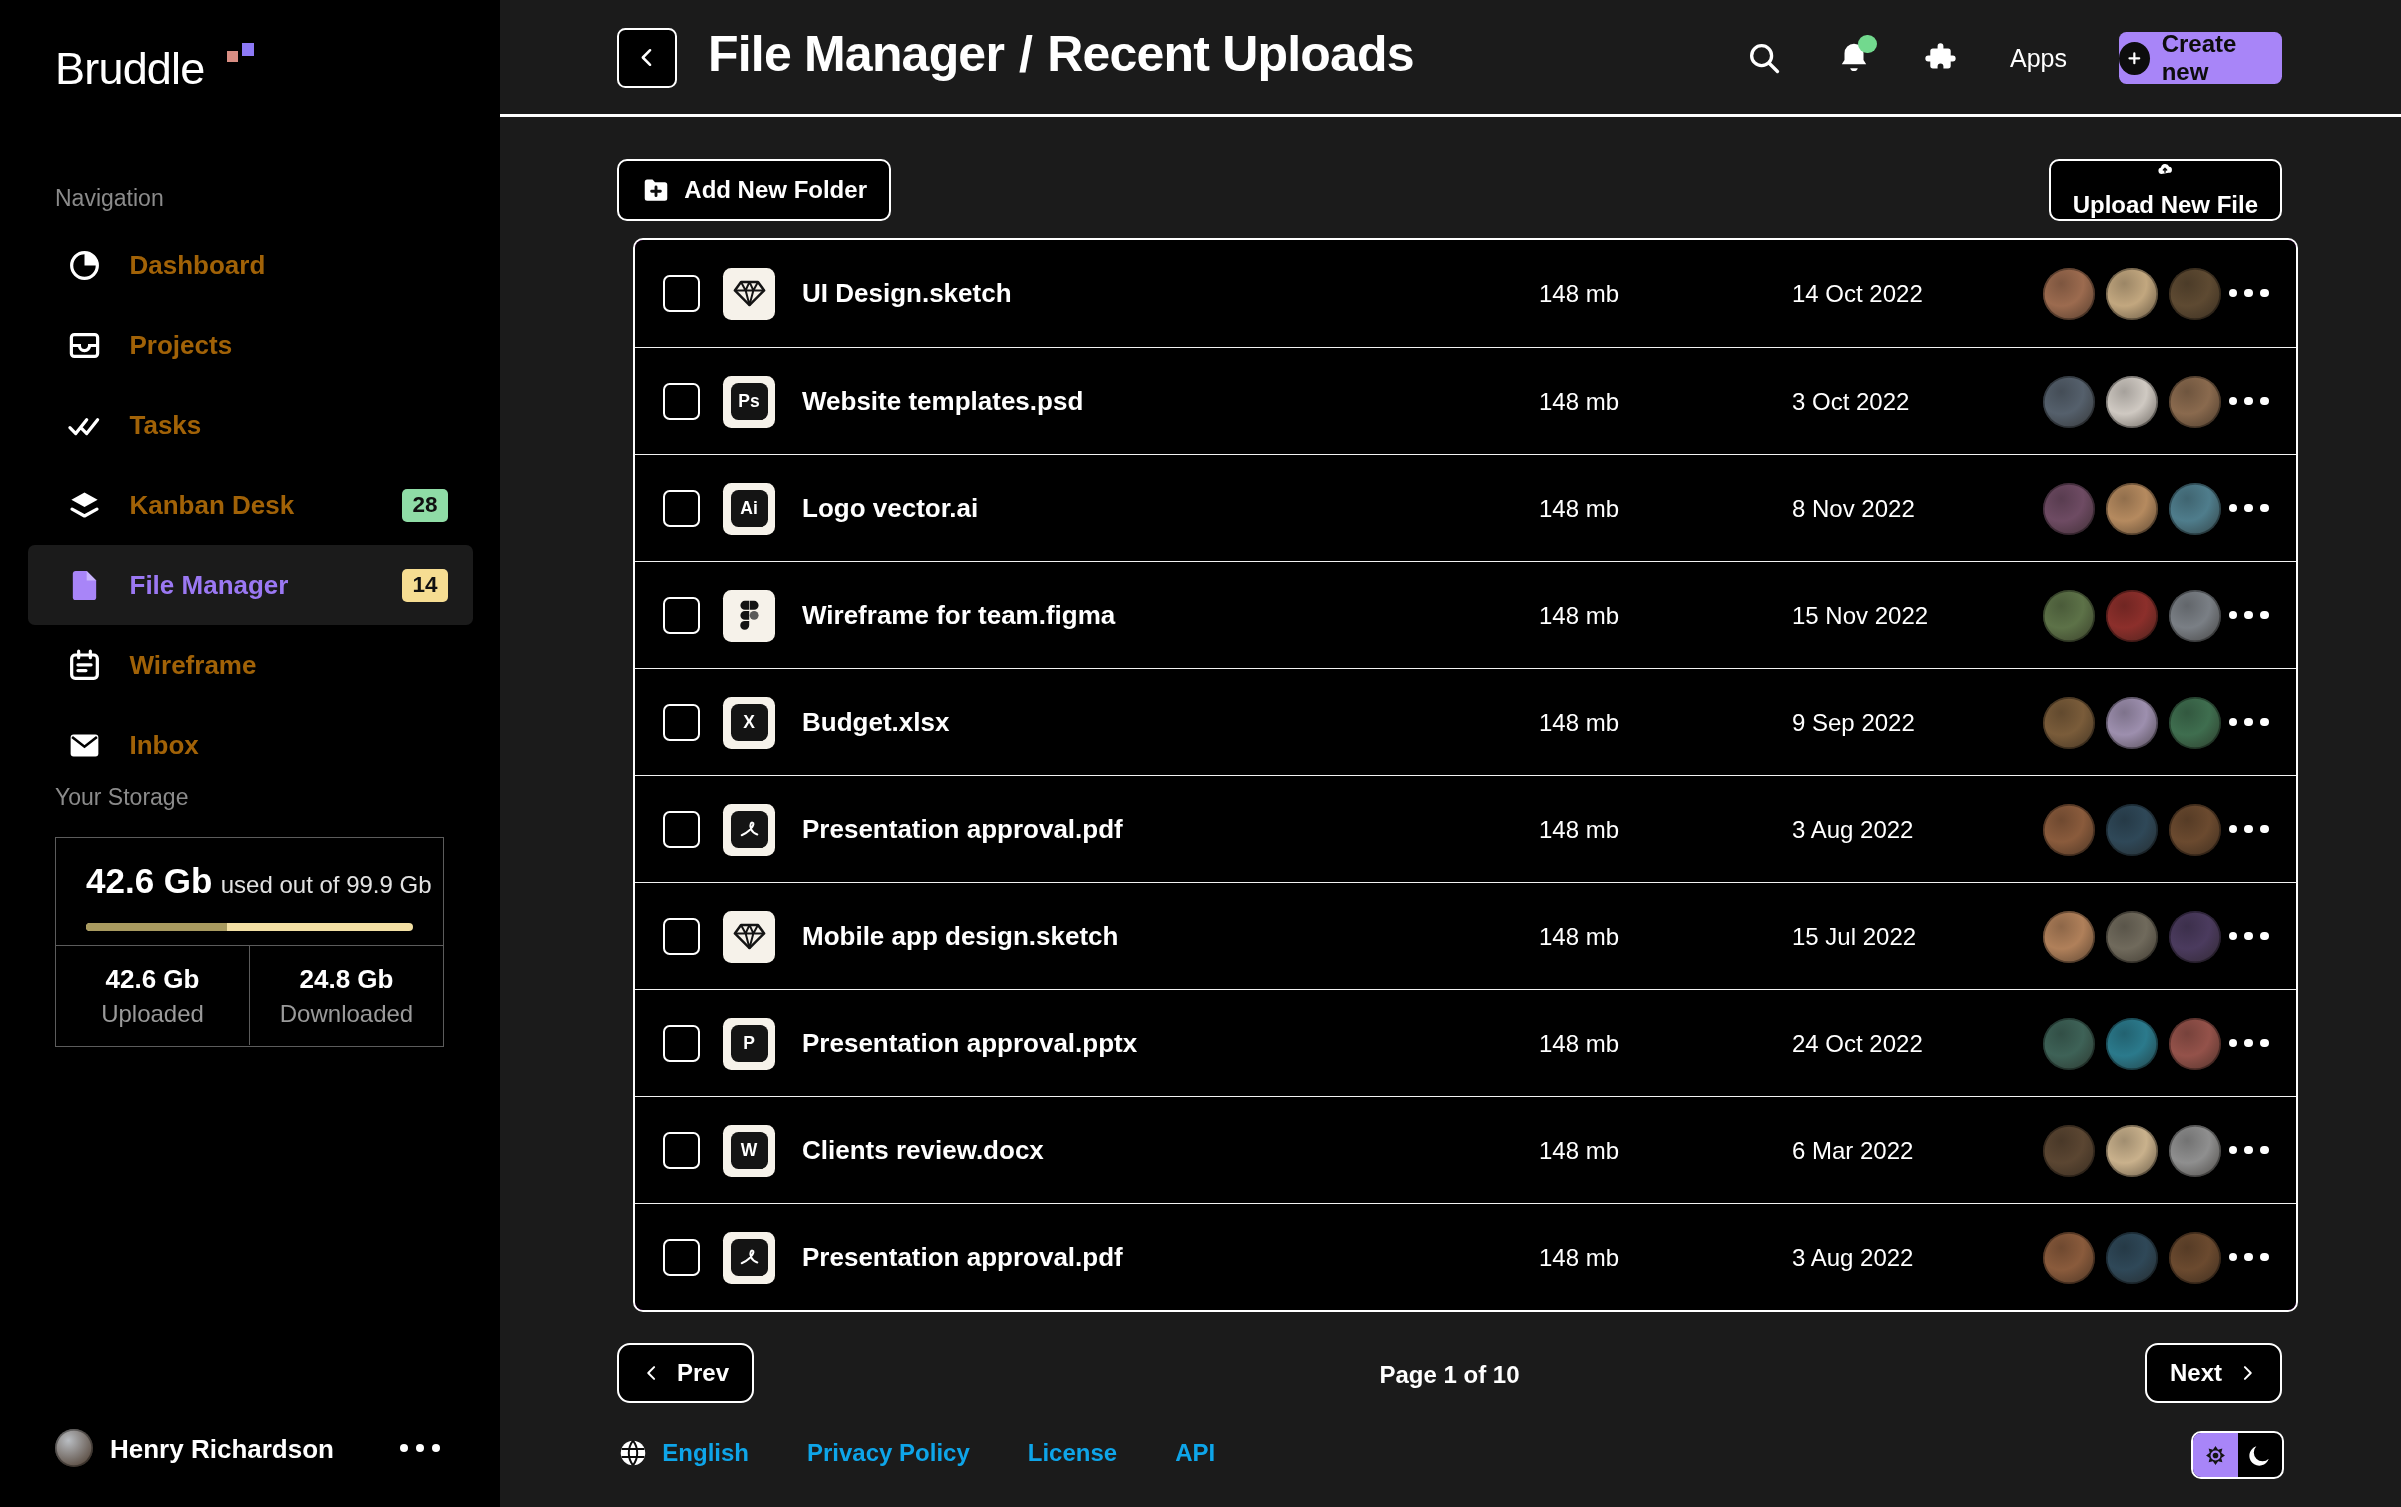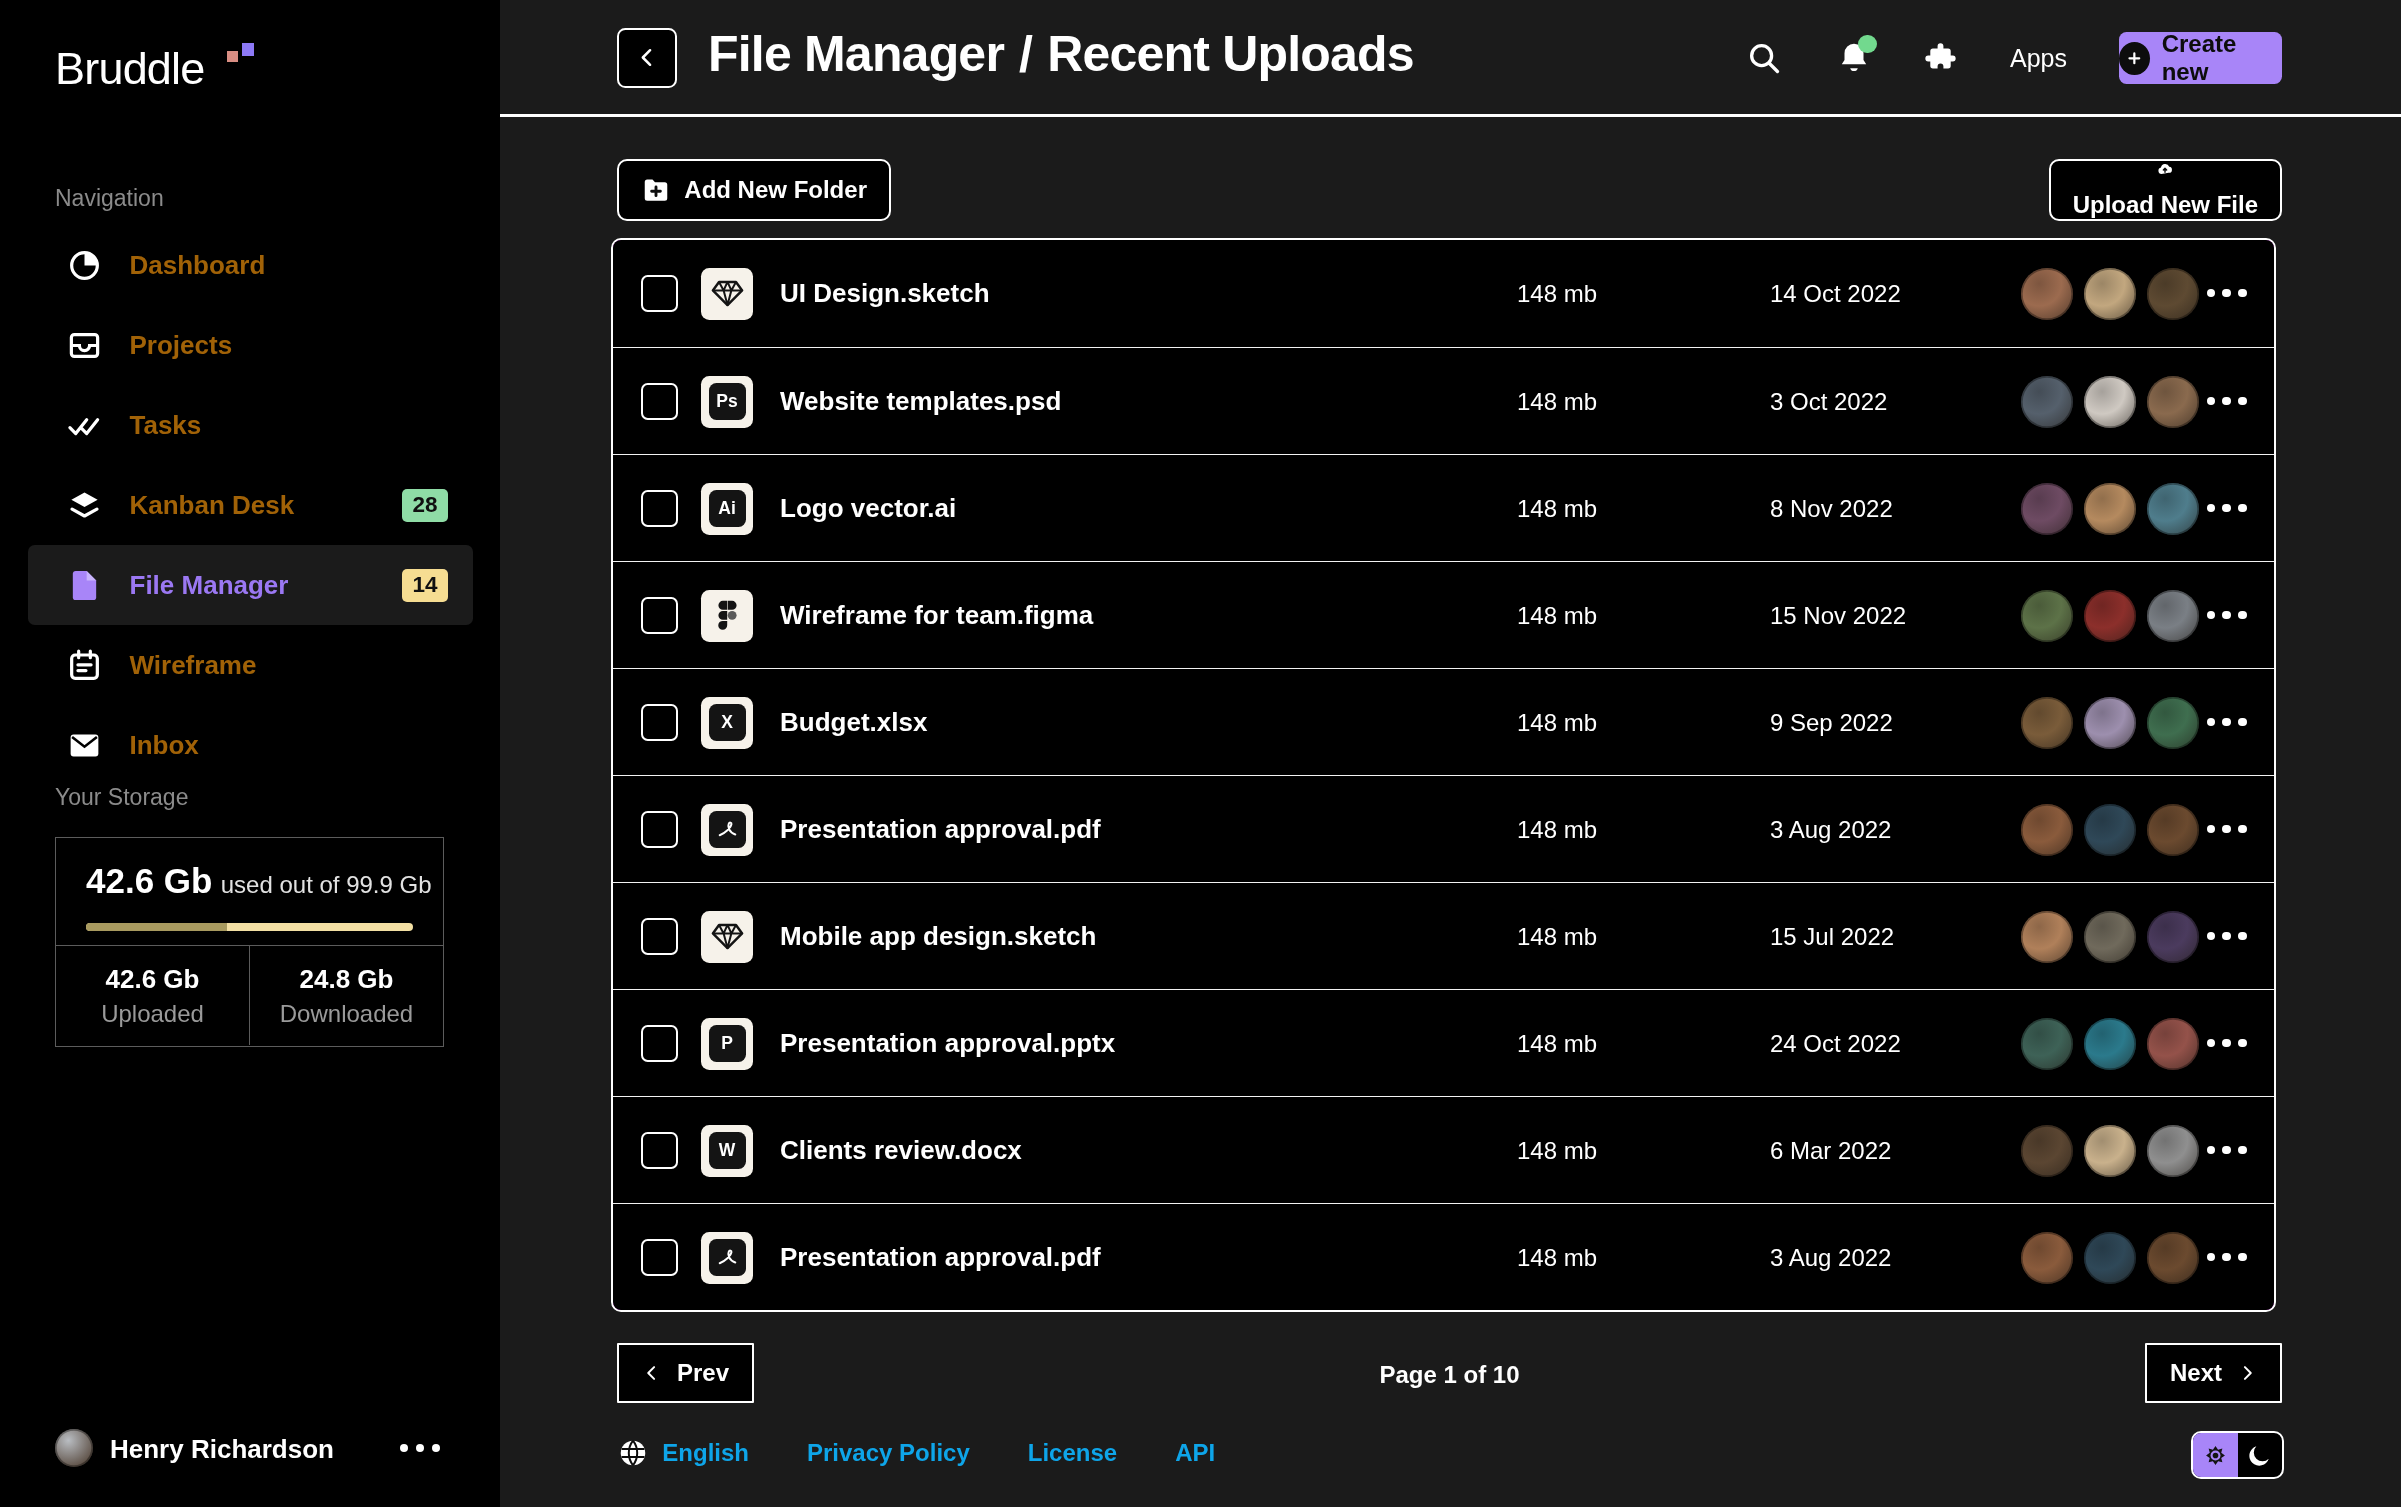--- a/index.html
+++ b/index.html
@@ -70,37 +70,37 @@
   .create-plus { width:33px; height:33px; border-radius:50%; background:#0d0d0d; display:flex; align-items:center; justify-content:center; }
   .create-plus svg { width:16.7px; height:16.7px; }
   .create-text { font-size:24px; font-weight:700; color:#0d0d0d; }
 
   .tool-btn { position:absolute; top:159px; height:62px; border:2.5px solid #fff; border-radius:10px; background:#000; display:flex; align-items:center; gap:13.3px; padding:0 22px; font-size:24px; font-weight:700; cursor:pointer; }
   .tool-btn svg { width:30px; height:30px; }
   .btn-add-folder { left:117px; }
   .btn-upload { right:119px;flex-direction:column; }
 
   
-  .file-table { position:absolute; left:111px; top:238px; width:1665px; border:2.5px solid #fff; border-radius:10px; background:#d946ef; overflow:hidden; }
+  .file-table { position:absolute; left:133px; top:238px; width:1665px; border:2.5px solid #fff; border-radius:10px; background:#d946ef; overflow:hidden; }
   .file-row { position:relative; height:107px; background:#000; cursor:pointer; }
   .file-row + .file-row { border-top:1.7px solid #f2f2f2; }
   .cb { position:absolute; left:27.5px; top:35px; width:37px; height:37px; border:2.5px solid #fff; border-radius:6.7px; background:transparent; cursor:pointer; }
   .tile { position:absolute; left:88px; top:27.5px; width:52px; height:52px; border-radius:8.3px; background:#f6f2ea; display:flex; align-items:center; justify-content:center; }
   .tile svg { width:37px; height:37px; }
   .tile-inner { width:37px; height:37px; border-radius:7.5px; background:#141414; color:#fff; display:flex; align-items:center; justify-content:center; font-weight:700; font-size:17.5px; }
   .tile-inner svg { width:25px; height:25px; }
   .fname { position:absolute; left:167px; top:0; line-height:107px; font-size:26px; font-weight:700; white-space:nowrap; }
   .fsize { position:absolute; left:904px; top:0; line-height:107px; font-size:24px; }
   .fdate { position:absolute; left:1157px; top:0; line-height:107px; font-size:24px; }
   .avatars { position:absolute; left:1408px; top:27.5px; display:flex; gap:11px; }
   .avatar { width:52px; height:52px; border-radius:50%; box-shadow:inset 0 0 0 1.7px rgba(0,0,0,.35); }
   .row-dots { position:absolute; right:27.5px; top:49px; }
 
   
-  .pag-btn { position:absolute; top:1343px; height:60px; border:2.5px solid #fff; border-radius:1px; background:#000; display:flex; align-items:center; gap:15px; padding:0 23px; font-size:24px; font-weight:700; cursor:pointer; }
+  .pag-btn { position:absolute; top:1343px; height:60px; border:2.5px solid #fff; border-radius:13px; background:#000; display:flex; align-items:center; gap:15px; padding:0 23px; font-size:24px; font-weight:700; cursor:pointer; }
   .pag-prev { left:117px; }
   .pag-next { right:119px; }
   .pag-btn svg { width:20px; height:20px; }
   .pag-info { position:absolute; top:1361px; left:117px; width:1665px; text-align:center; font-size:24px; font-weight:700; }
 
   .footer { position:absolute; left:117px; top:1437px; display:flex; align-items:center; gap:58px; }
   .footer-lang { display:flex; align-items:center; gap:13.3px; cursor:pointer; }
   .footer-lang svg { width:32px; height:32px; }
   .footer a, .footer .flink { color:#0ea5e9; text-decoration:none; font-size:24px; font-weight:700; cursor:pointer; }
   .theme-toggle { position:absolute; right:117px; top:1431px; width:93px; height:48px; border:2.5px solid #fff; border-radius:10px; overflow:hidden; display:flex; cursor:pointer; background:#000; }

